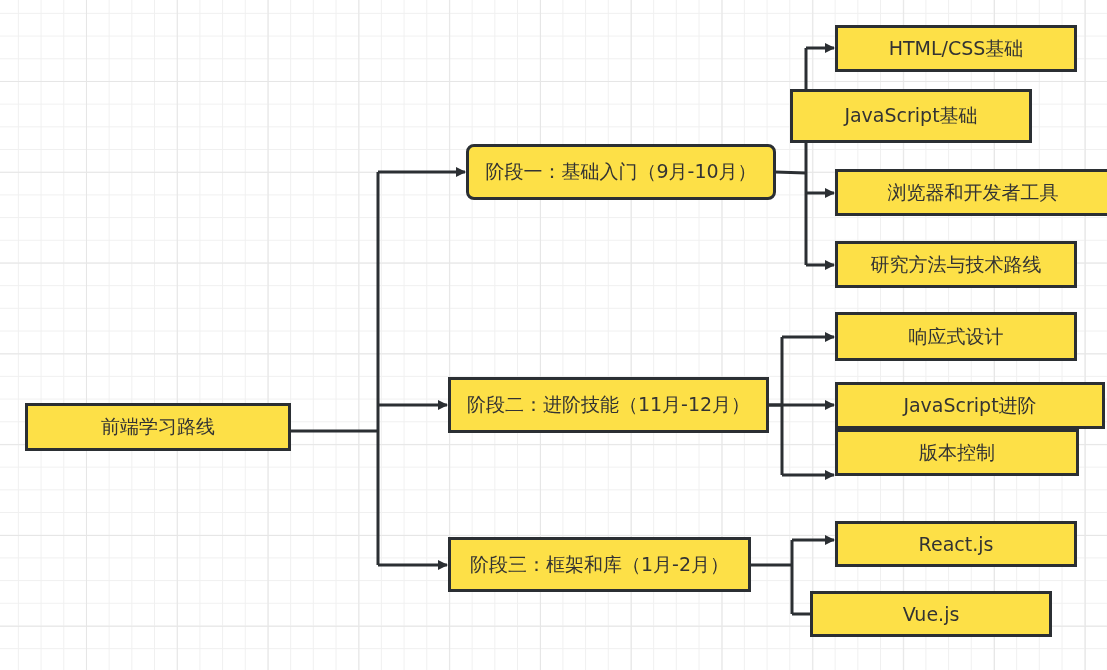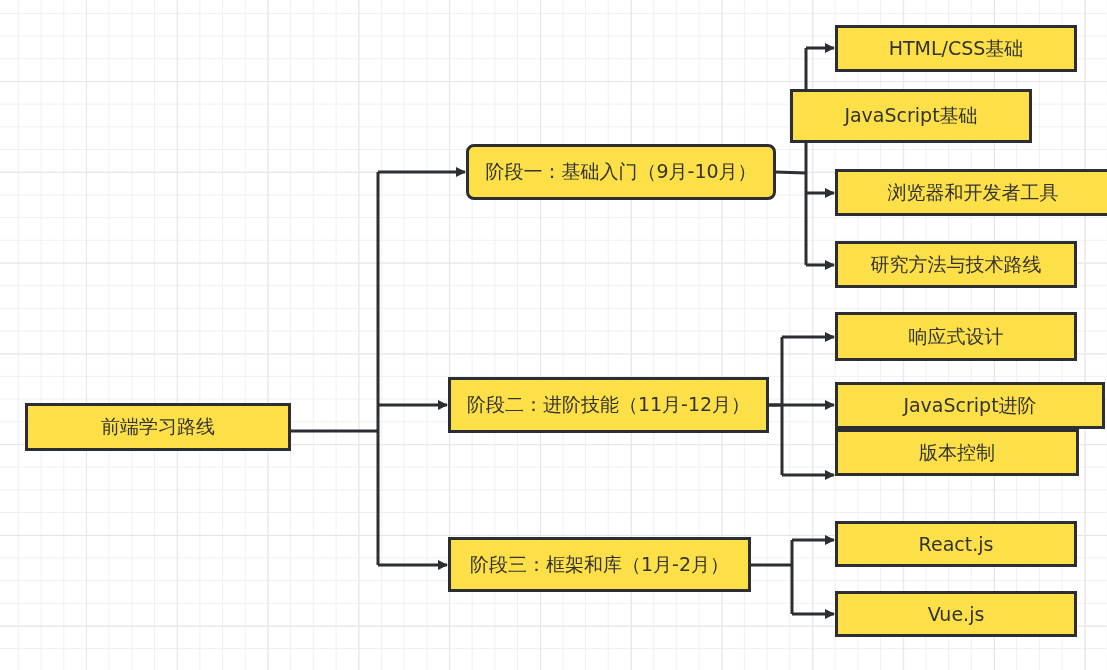--- a/index.html
+++ b/index.html
@@ -94,16 +94,16 @@
   <div class="node" style="left:835px;top:382px;width:270px;height:47px;">
     <span>JavaScript进阶</span>
   </div>
   <div class="node" style="left:835px;top:429px;width:244px;height:47px;">
     <span>版本控制</span>
   </div>
 
   <div class="node" style="left:835px;top:491px;width:242px;height:46px;margin-top:30px;">
     <span>React.js</span>
   </div>
-  <div class="node" style="left:835px;top:591px;width:242px;height:46px;">
+  <div class="node" style="left:810px;top:591px;width:242px;height:46px;">
     <span>Vue.js</span>
   </div>
 </div>
 
 </body></html>

